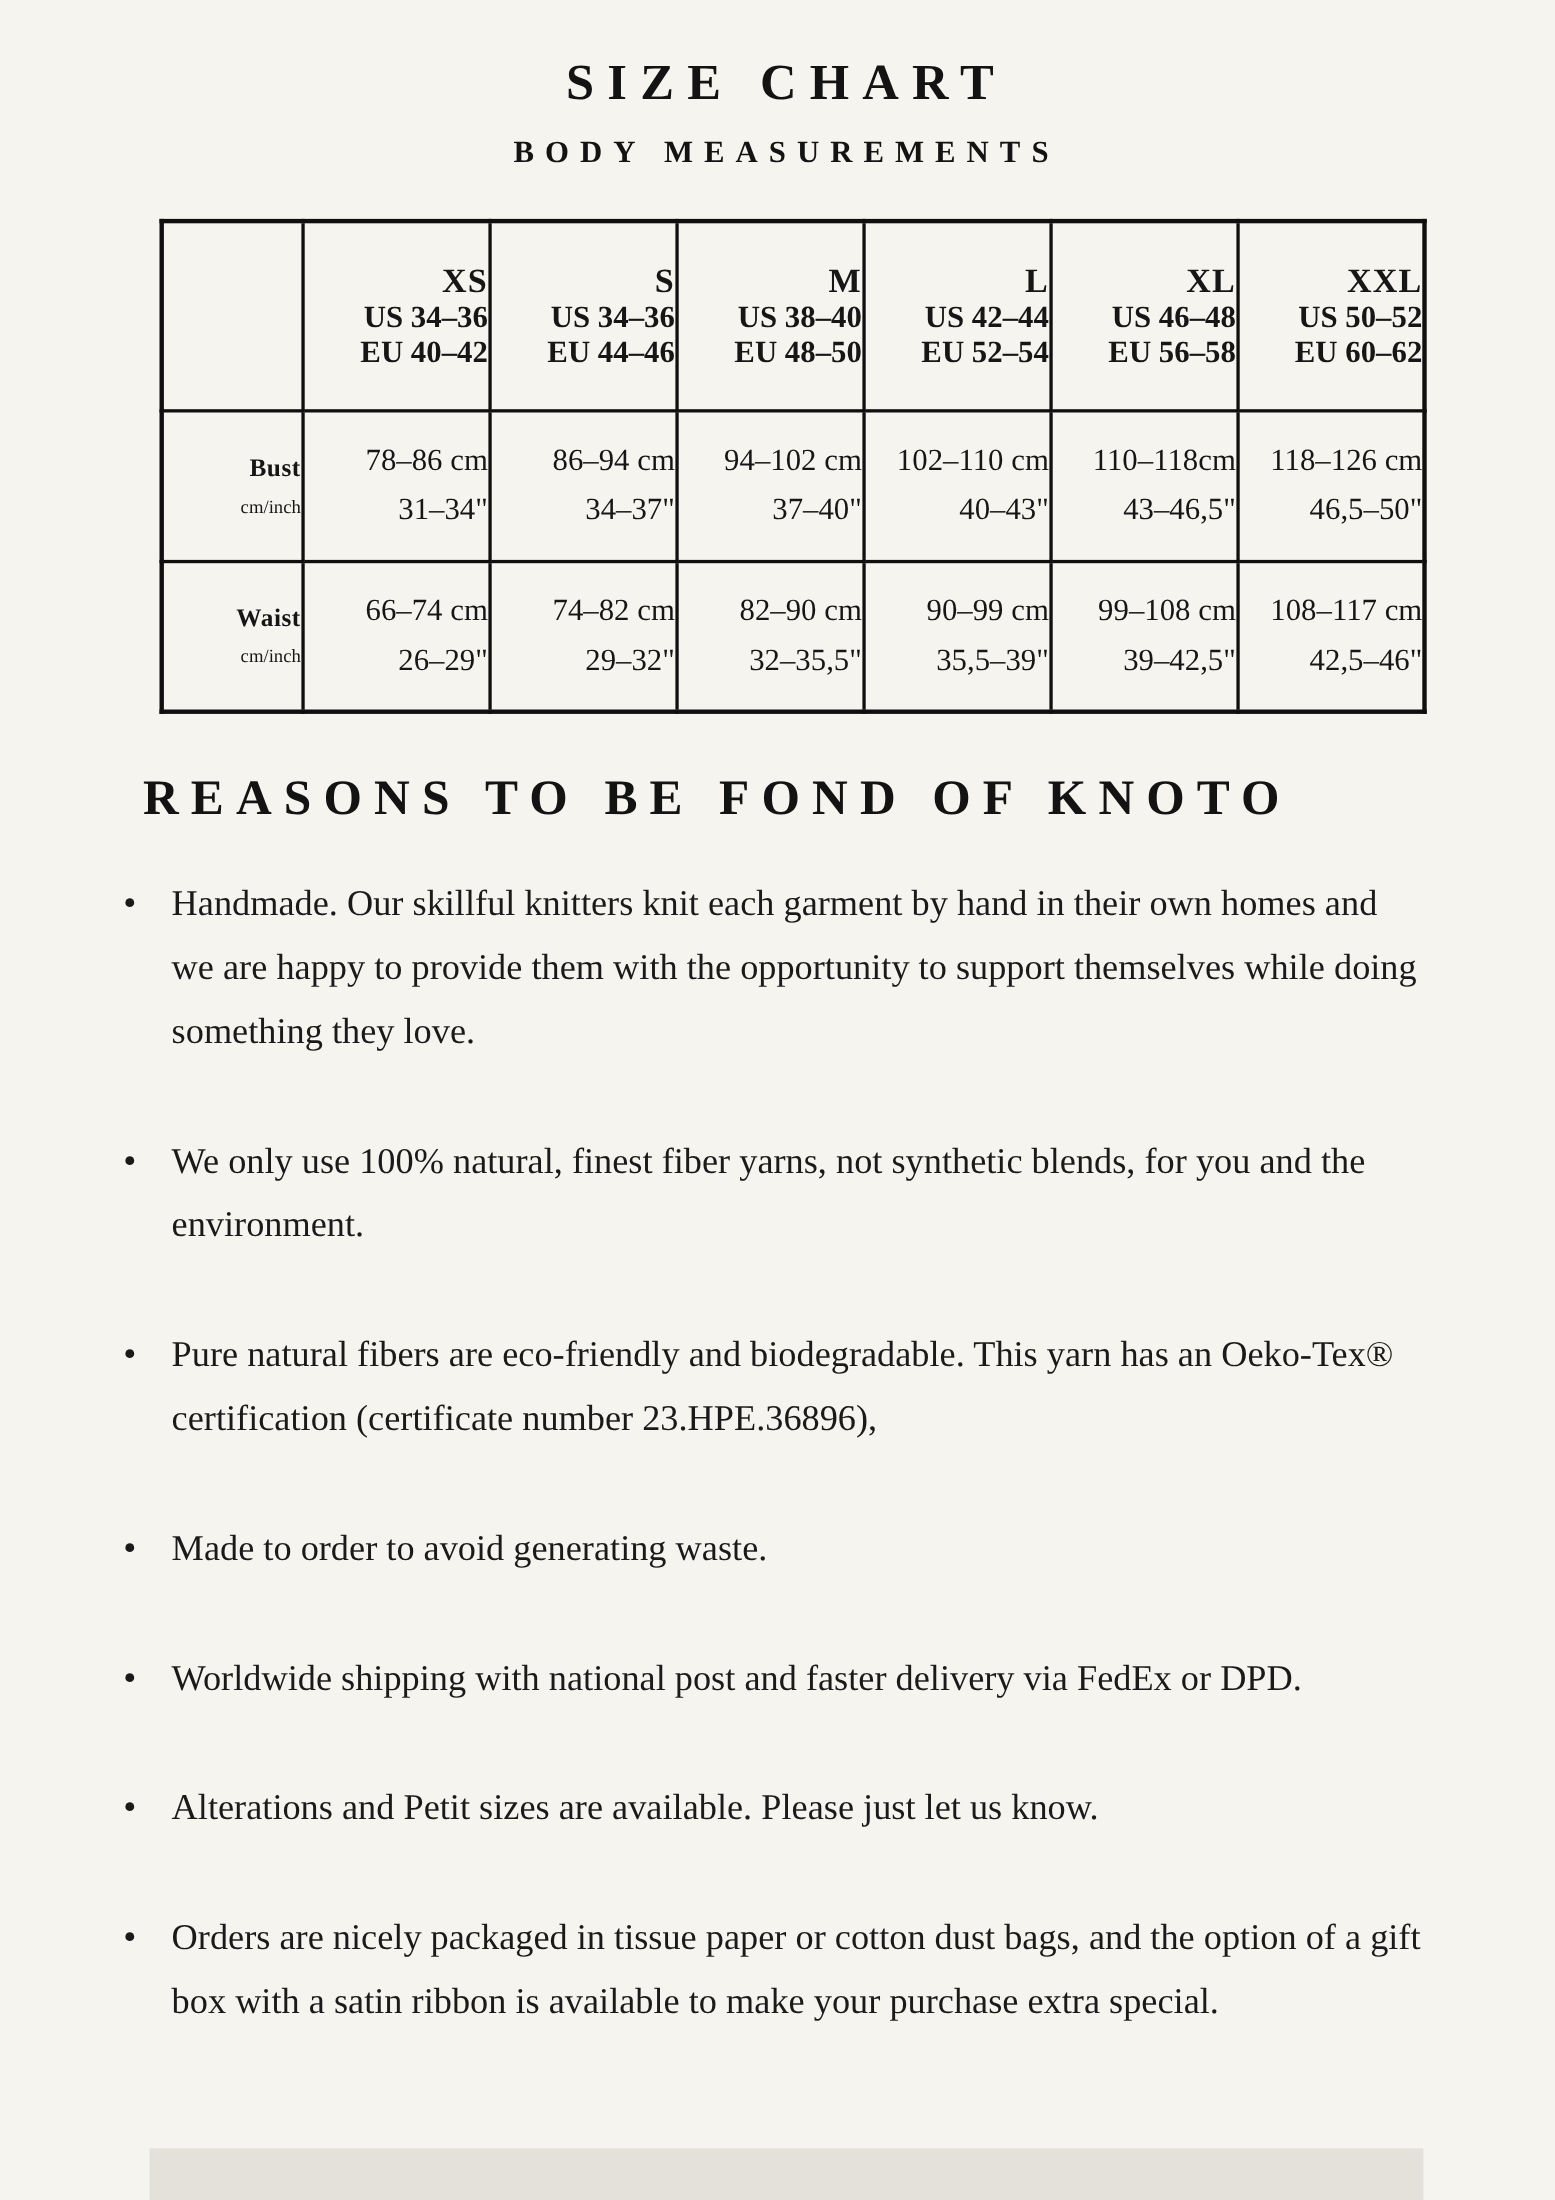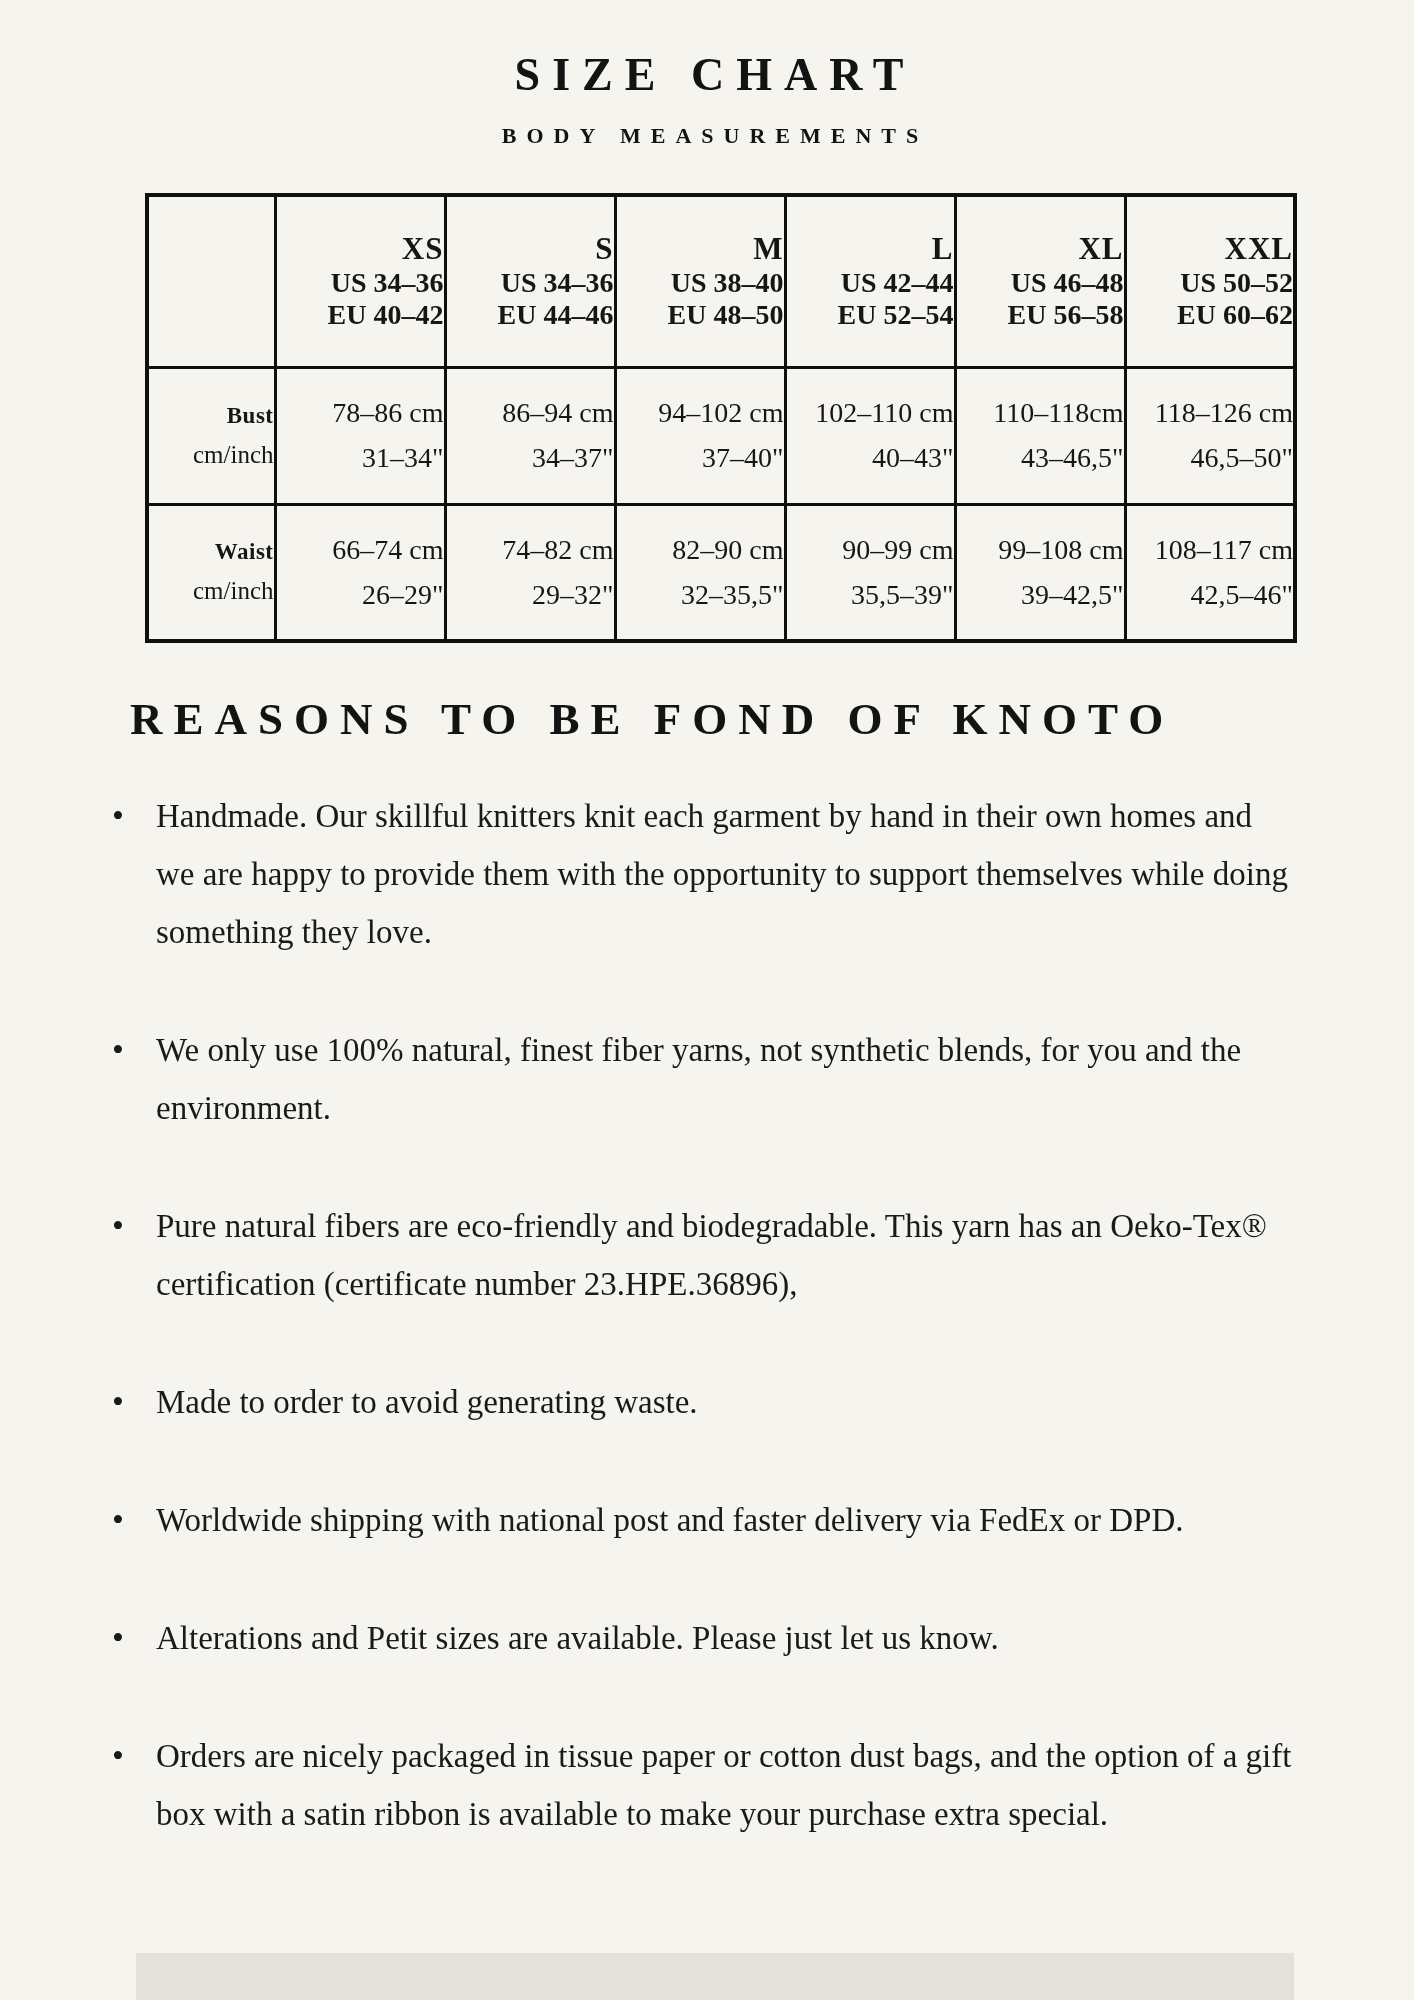--- a/index.html
+++ b/index.html
@@ -21,21 +21,21 @@
   }
   .page-title {
     font-size: 46px;
     font-weight: 600;
     letter-spacing: 12px;
     color: #131313;
     margin-top: 36px;
   }
   .page-subtitle {
     margin-top: 22px;
-    font-size: 22px;
+    font-size: 28px;
     font-weight: bold;
     letter-spacing: 10px;
     color: #131313;
   }
 
   
   table.size-table {
     border-collapse: collapse;
     table-layout: fixed;
     margin: 44px 0 0 145px;
@@ -49,21 +49,21 @@
     padding: 0;
   }
   .col-corner { width: 128px; }
   .col-size   { width: 170px; }
   tr.header-row { height: 172px; }
   tr.data-row   { height: 137px; }
 
   .size-name { font-size: 31px; font-weight: bold; letter-spacing: 1px; }
   .size-us, .size-eu { font-size: 28px; font-weight: bold; margin-top: 0; }
   .row-label { font-size: 23px; font-weight: bold; letter-spacing: 0.5px; }
-  .row-unit  { font-size: 25px; font-weight: normal; margin-top: 12px; }
+  .row-unit  { font-size: 17px; font-weight: normal; margin-top: 12px; }
   .cm-line   { font-size: 28px; }
   .inch-line { font-size: 28px; margin-top: 13px; }
 
   
   .reasons-heading {
     margin: 50px 0 0 130px;
     font-size: 45px;
     font-weight: bold;
     letter-spacing: 11px;
     color: #131313;

